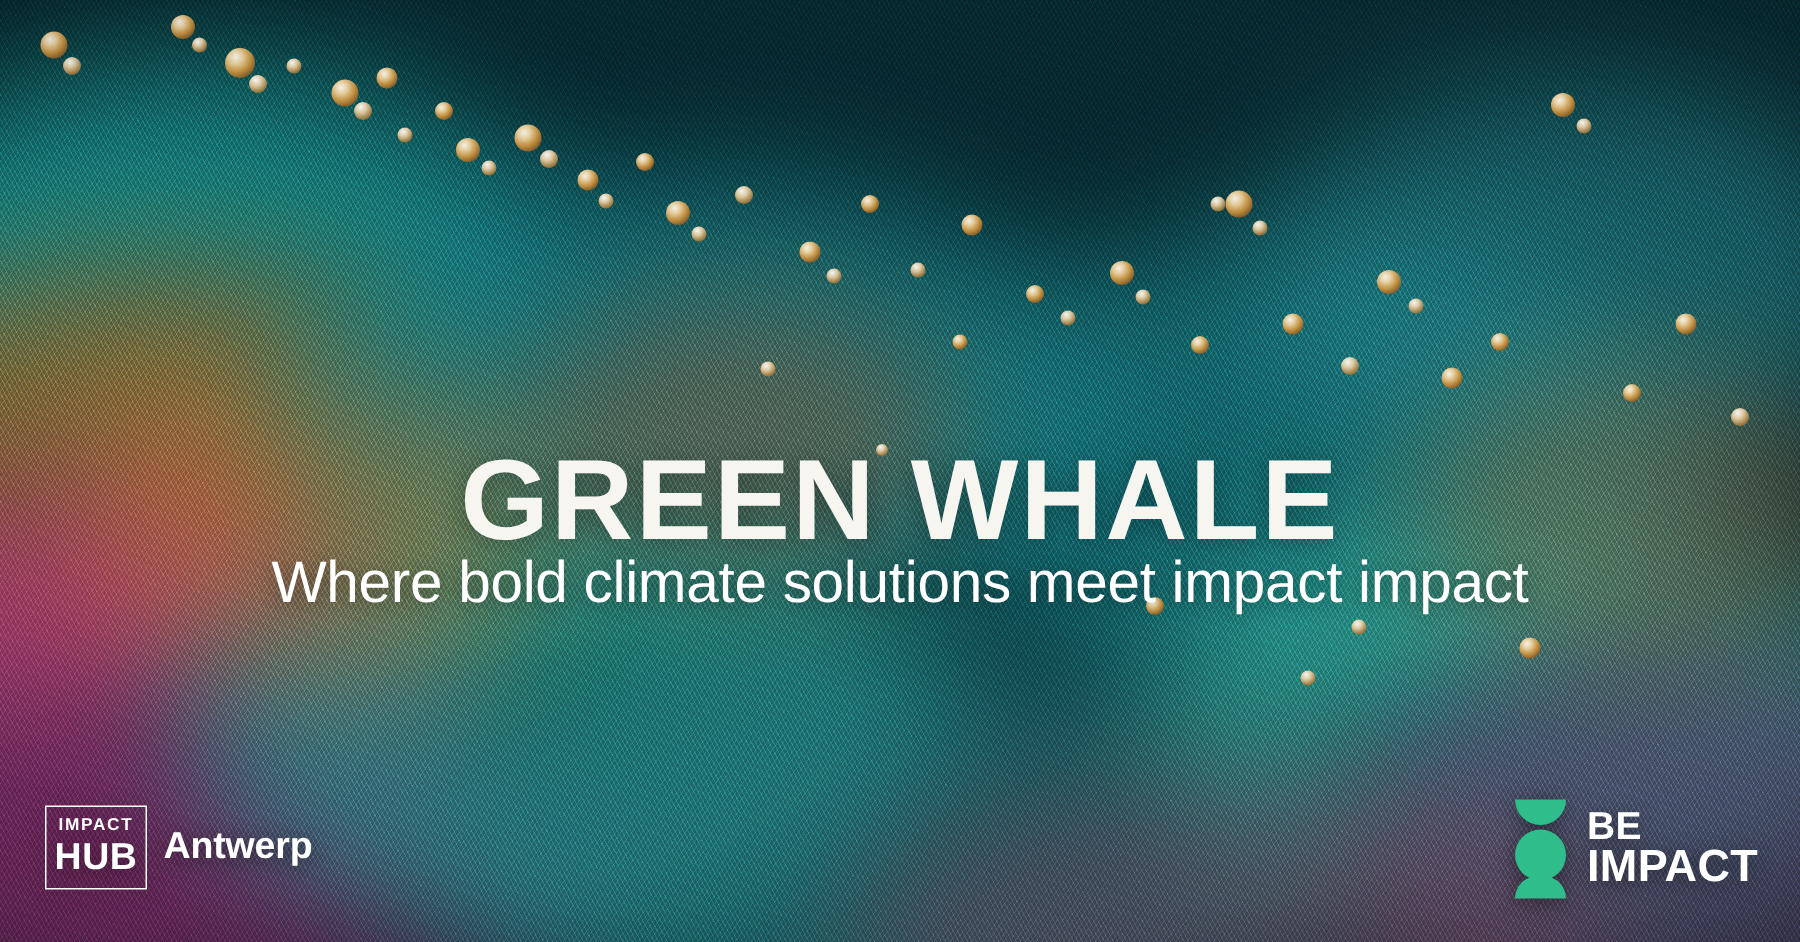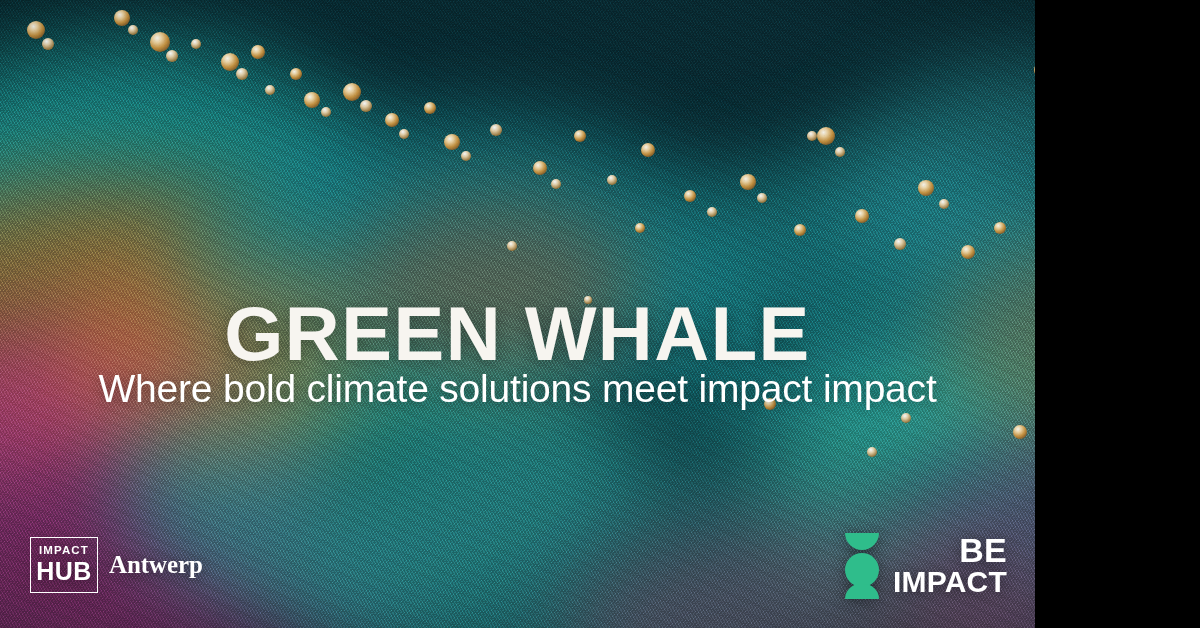--- a/index.html
+++ b/index.html
@@ -7,21 +7,21 @@
     margin: 0;
     padding: 0;
     background: #000;
   }
   body {
     font-family: "Liberation Sans", sans-serif;
   }
 
   .banner {
     position: relative;
-    width: 1035px;
+    width: 1200px;
     height: 628px;
     overflow: hidden;
     background: #c2410c;
     user-select: none;
   }
 
   
   .art { position: absolute; inset: 0; }
   .art svg { display: block; width: 1200px; height: 628px; }
 
@@ -166,21 +166,20 @@
     letter-spacing: 0.4px;
     line-height: 1;
   }
   .ih-city {
     color: #ffffff;
     font-size: 25px;
     font-weight: 700;
     letter-spacing: -0.1px;
     line-height: 1;
     padding-bottom: 2px;
-    font-family: Liberation Serif, serif;
   }
 
   
   .bi-logo {
     position: absolute;
     right: 28px;
     top: 533px;
     display: flex;
     align-items: center;
     gap: 14px;
@@ -207,24 +206,23 @@
     background: var(--bi-green, #2fbd8b);
     border-radius: 17px 17px 0 0;
   }
   .bi-words {
     display: flex;
     flex-direction: column;
     line-height: 0.98;
   }
   .bi-be {
     color: #ffffff;
-    font-size: 34px;
+    font-size: 26px;
     font-weight: 800;
     letter-spacing: 0.2px;
-    text-align: right;
   }
   .bi-impact {
     color: #ffffff;
     font-size: 30px;
     font-weight: 800;
     letter-spacing: 0.2px;
   }
 </style>
 </head>
 <body>

